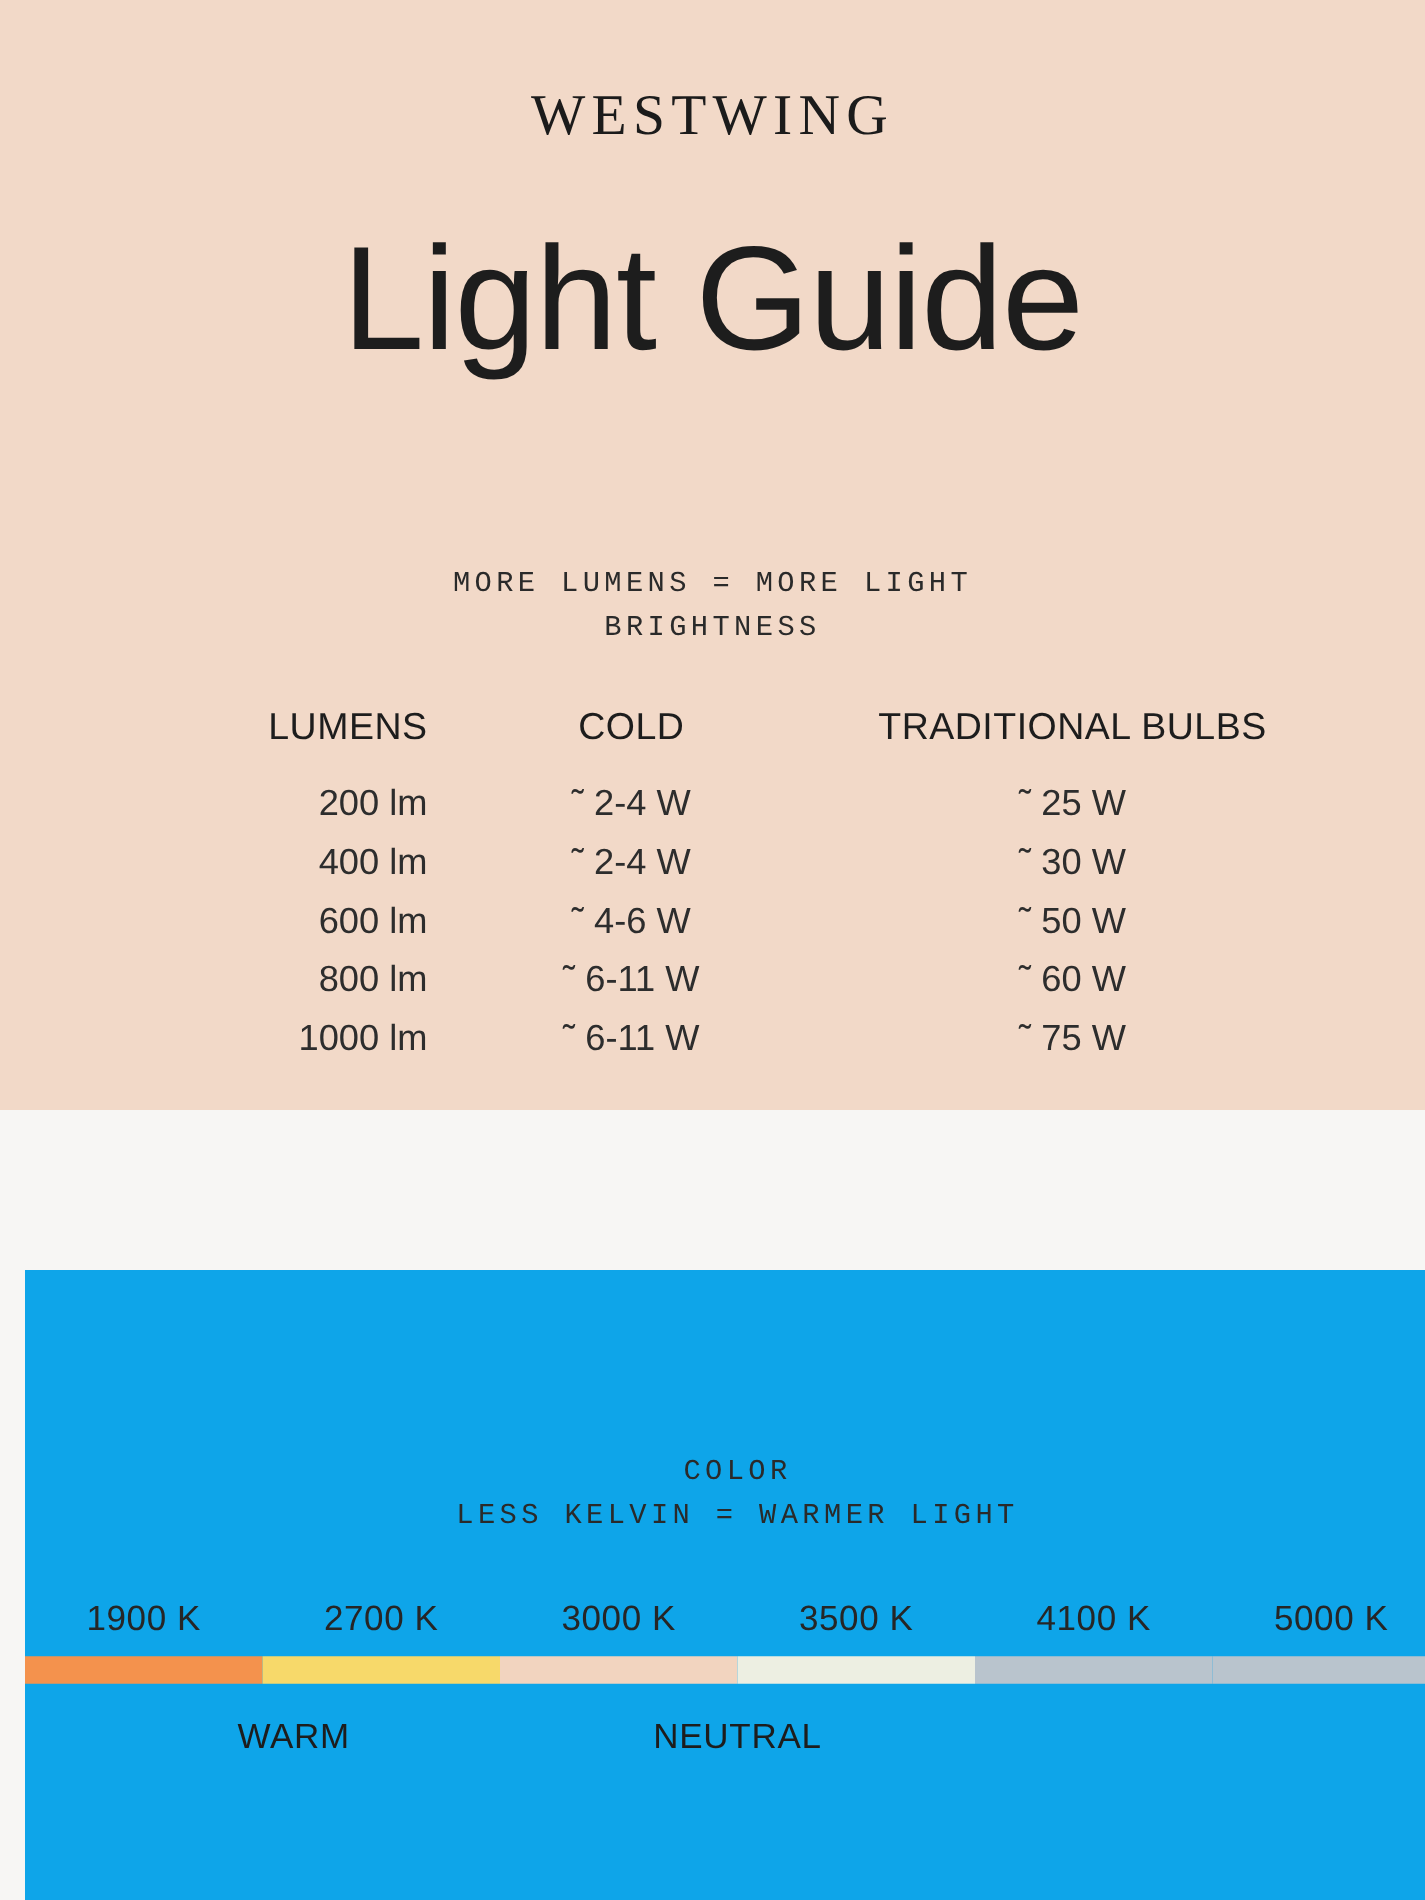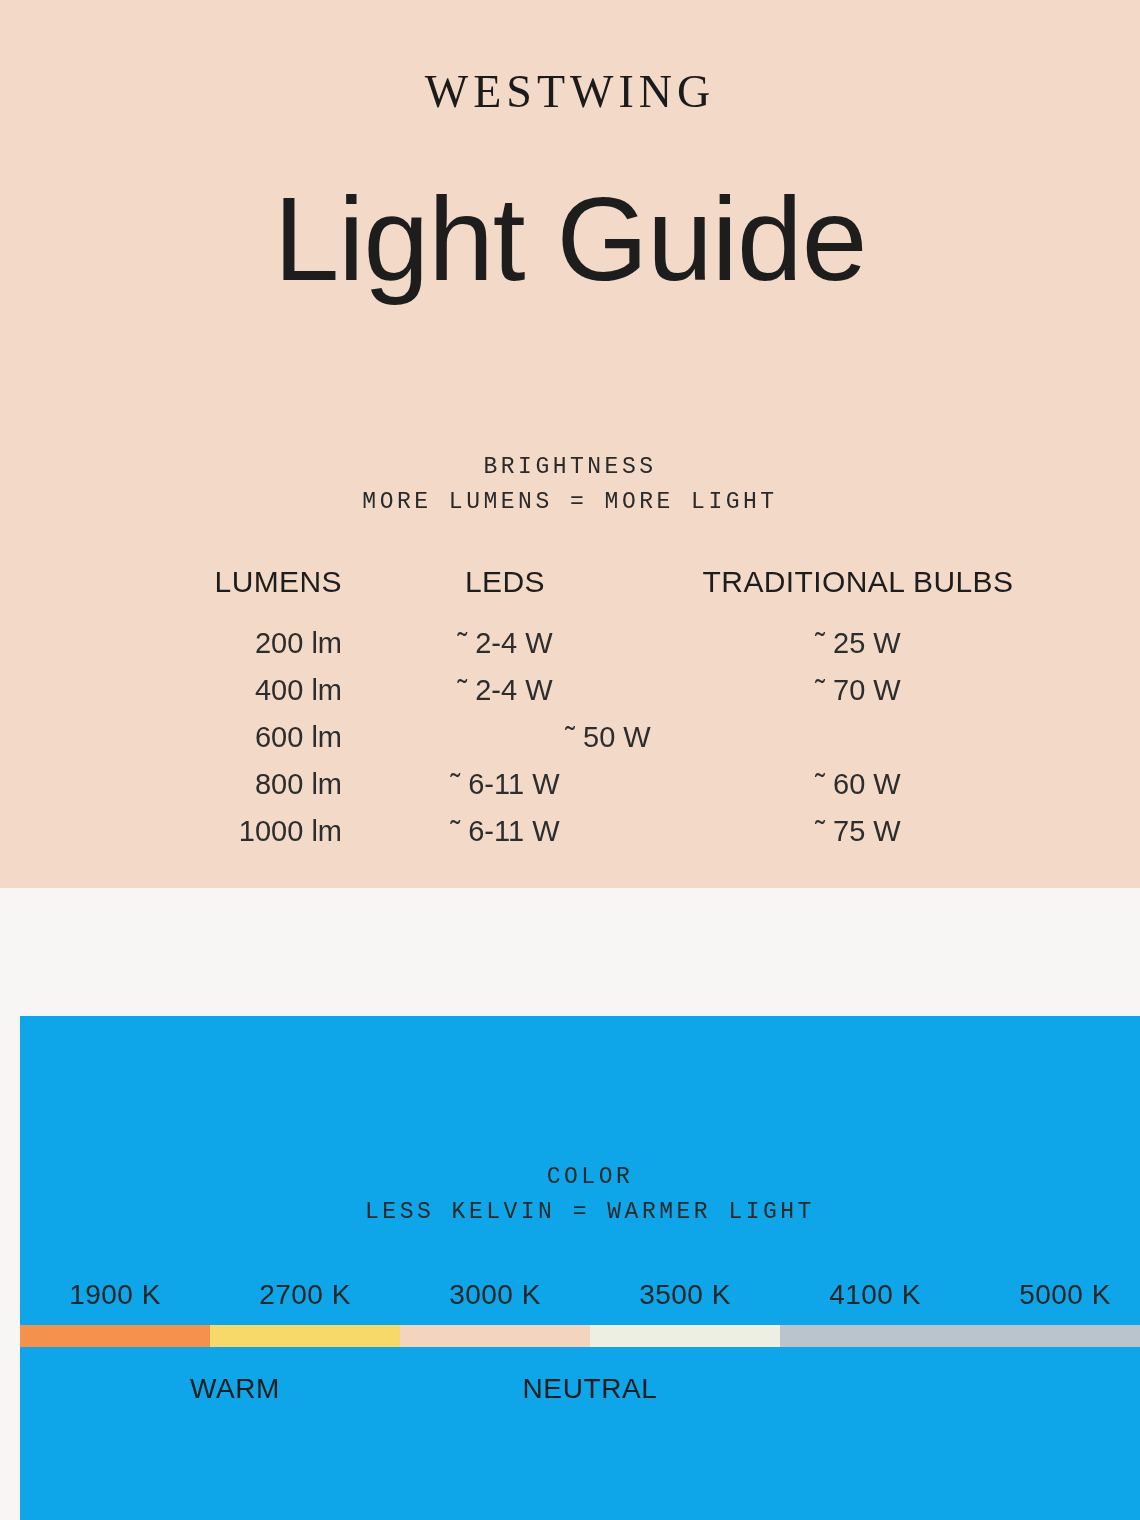--- a/index.html
+++ b/index.html
@@ -167,46 +167,47 @@
 
 <div class="page">
 
   <div class="top-section" style="background: rgb(242, 217, 200);">
 
     <div class="brand">WESTWING</div>
 
     <div class="main-title">Light Guide</div>
 
     <div class="mono-head brightness-head">
+      <div>MORE LUMENS = MORE LIGHT</div>
       <div>BRIGHTNESS</div>
-      <div>MORE LUMENS = MORE LIGHT</div>
     </div>
 
     <div class="table">
 
       <div class="table-row header-row">
         <div class="col-lumens">LUMENS</div>
-        <div class="col-leds">LEDS</div>
+        <div class="col-leds">COLD</div>
         <div class="col-bulbs">TRADITIONAL BULBS</div>
       </div>
 
       <div class="table-row data-row">
         <div class="col-lumens">200 lm</div>
         <div class="col-leds">˜ 2-4 W</div>
         <div class="col-bulbs">˜ 25 W</div>
       </div>
 
       <div class="table-row data-row">
         <div class="col-lumens">400 lm</div>
         <div class="col-leds">˜ 2-4 W</div>
-        <div class="col-bulbs">˜ 70 W</div>
+        <div class="col-bulbs">˜ 30 W</div>
       </div>
 
       <div class="table-row data-row">
         <div class="col-lumens">600 lm</div>
+        <div class="col-leds">˜ 4-6 W</div>
         <div class="col-bulbs">˜ 50 W</div>
       </div>
 
       <div class="table-row data-row">
         <div class="col-lumens">800 lm</div>
         <div class="col-leds">˜ 6-11 W</div>
         <div class="col-bulbs">˜ 60 W</div>
       </div>
 
       <div class="table-row data-row">

